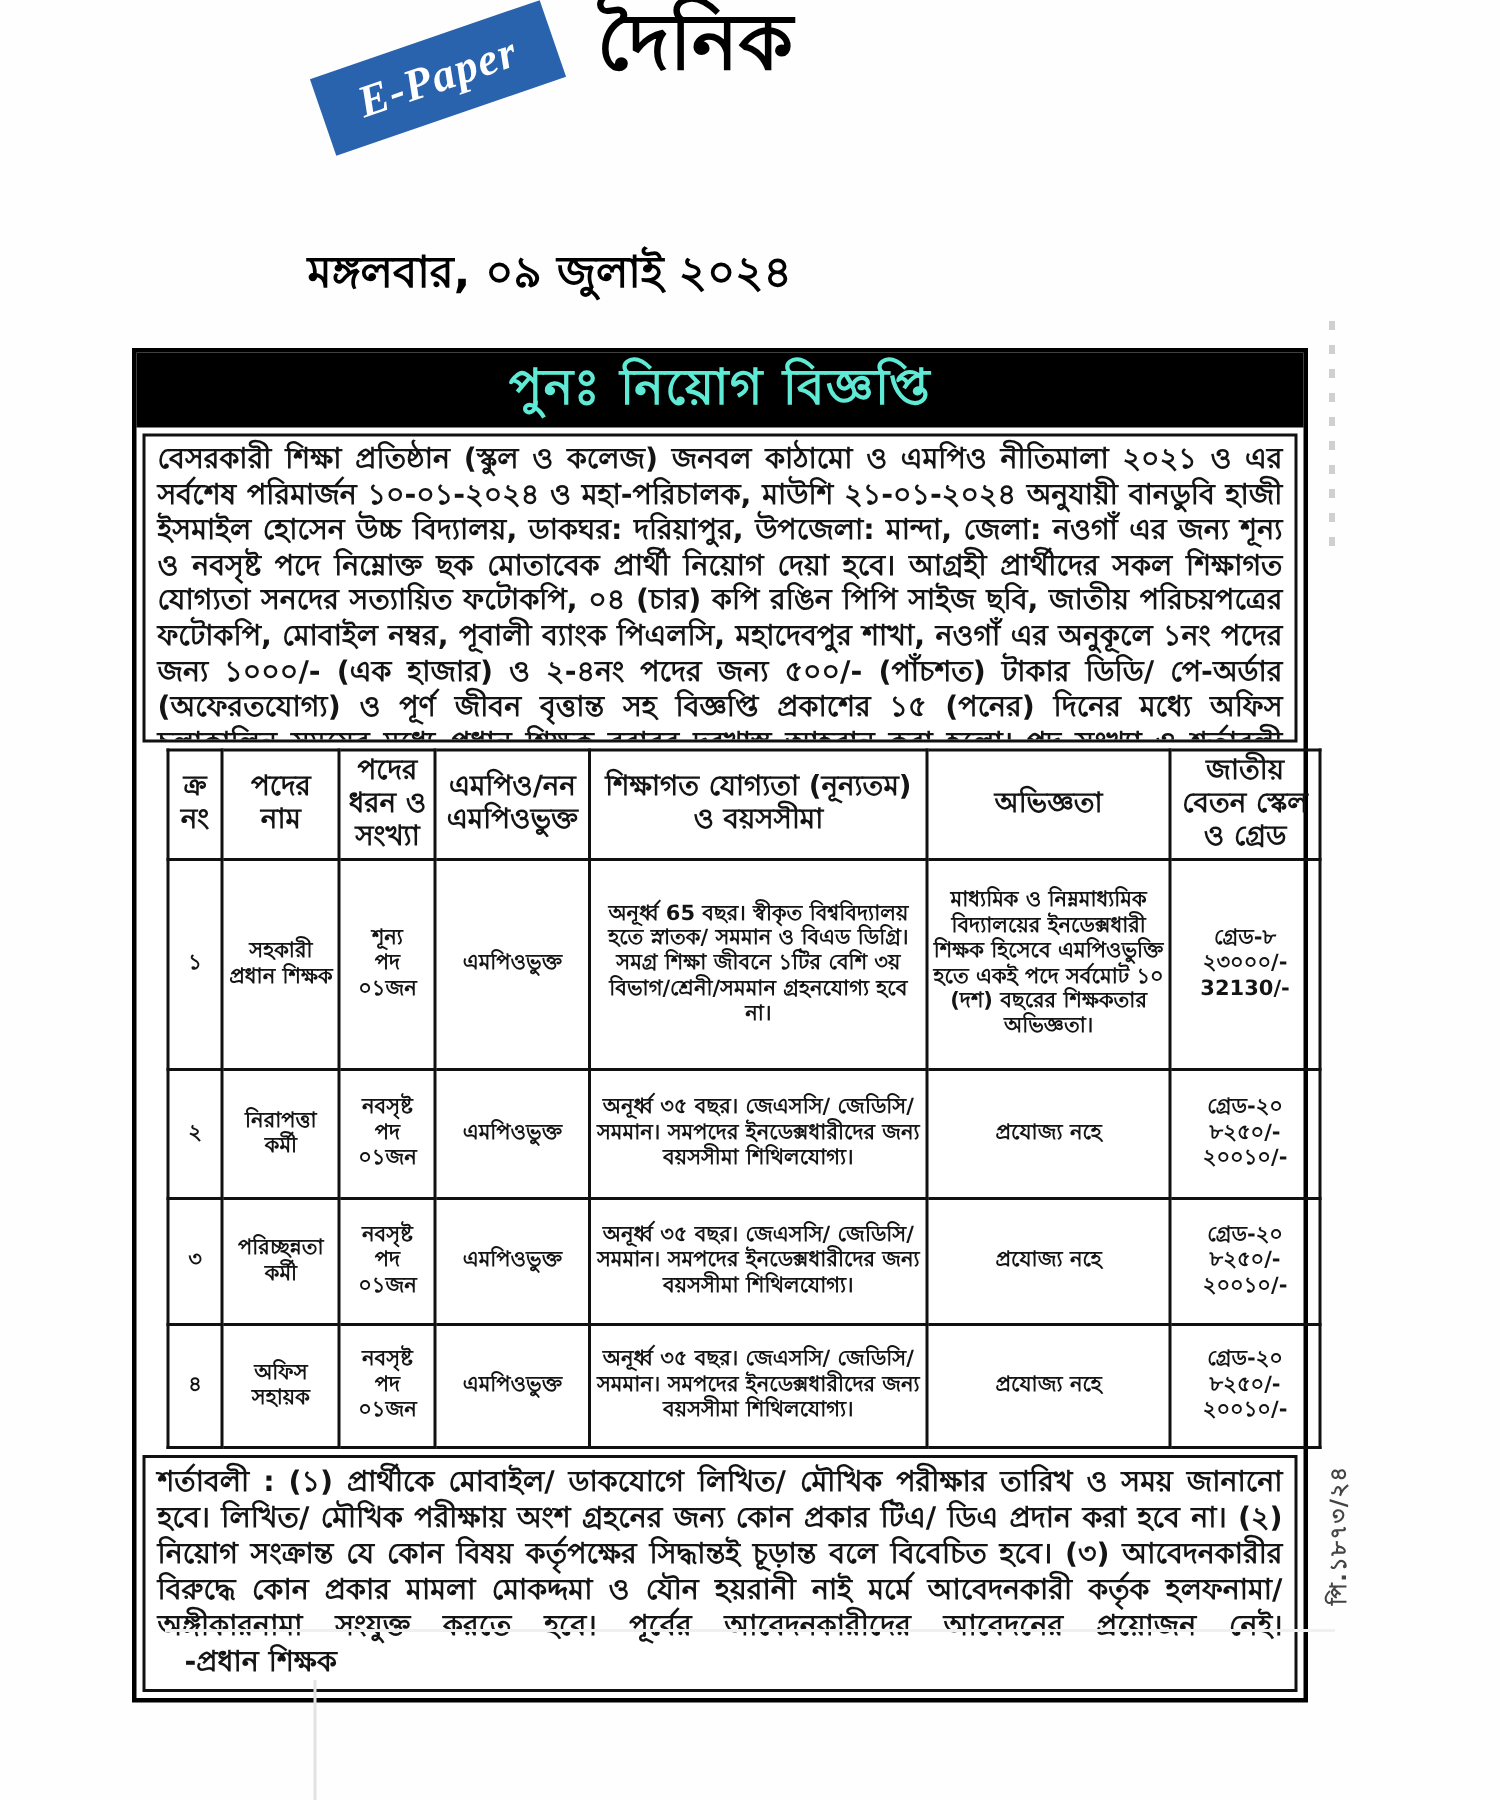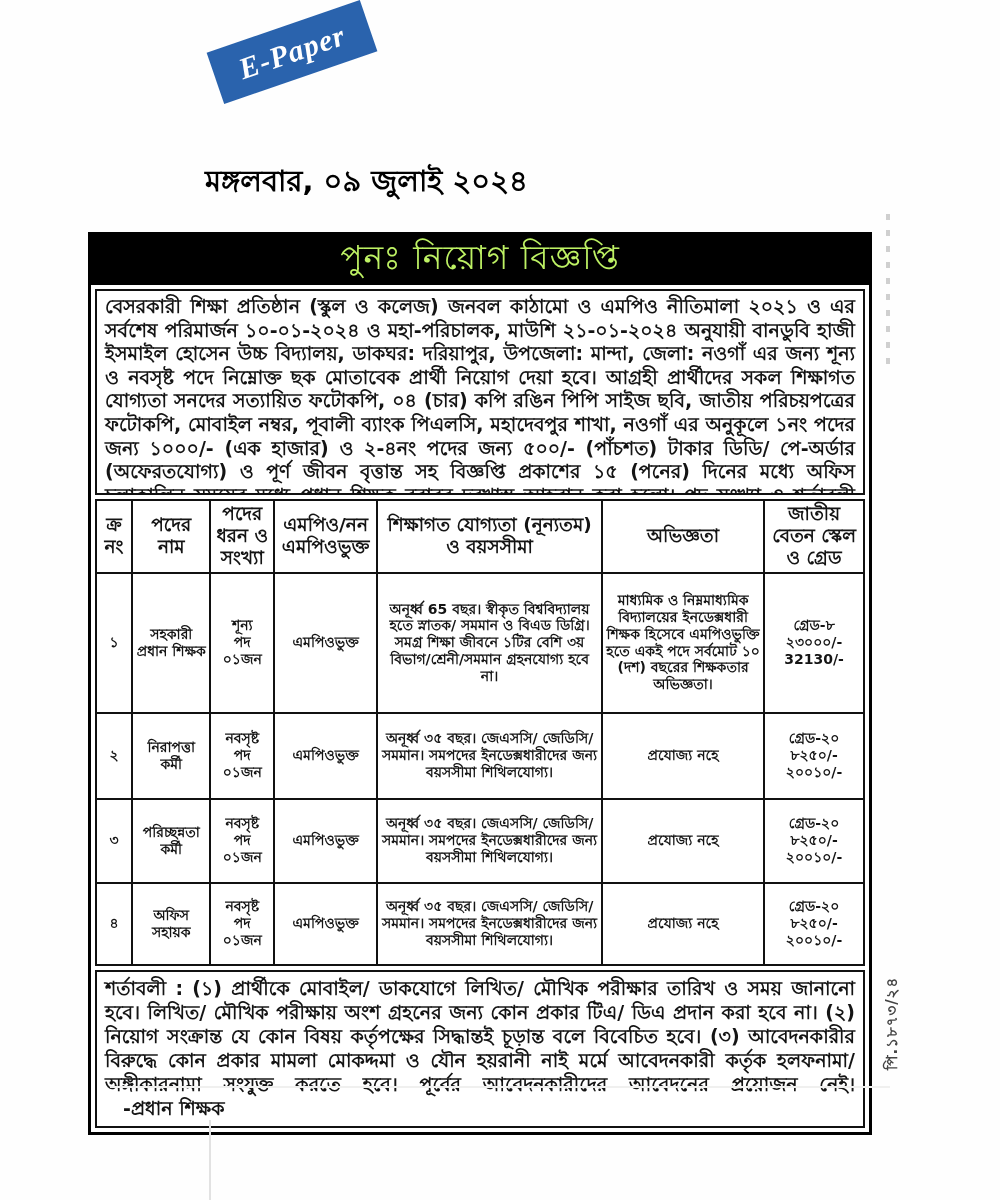--- a/index.html
+++ b/index.html
@@ -48,33 +48,33 @@
   .notice {
     position:absolute; left:88px; top:232px; width:784px;
     border:3px solid #000;
     background:#fff;
   }
   .notice-titlebar {
     height:50px; background:#000;
     display:flex; align-items:center; justify-content:center;
   }
   .notice-title {
-    color:#bef264; font-size:33px; font-weight:400; letter-spacing:1px;
+    color:#5eead4; font-size:33px; font-weight:700; letter-spacing:1px;
   }
   .notice-intro {
     margin:4px; border:2px solid #111;
     padding:4px 8px;
     height:206px; overflow:hidden;
     font-size:19px; font-weight:700; line-height:23.6px;
     text-align:justify; color:#141414;
   }
 
   table.post-table {
     width:calc(100% - 8px);
-    margin:0 4px;
+    margin:0 20px;
     border-collapse:collapse;
     table-layout:fixed;
   }
   .post-table td, .post-table th {
     border:2px solid #111;
     font-size:14px; font-weight:700;
     text-align:center; vertical-align:middle;
     padding:2px 3px;
     color:#141414;
     line-height:1.2;
@@ -115,20 +115,21 @@
     width:780px; height:2px; background:#f0f0ef;
   }
 </style>
 </head>
 <body>
 
 <div class="masthead">
   <div class="epaper-badge">
     <span>E-Paper</span>
   </div>
+  <div class="dainik">দৈনিক</div>
   <div class="date-line">মঙ্গলবার, ০৯ জুলাই ২০২৪</div>
 </div>
 
 <div class="notice">
 
   <div class="notice-titlebar">
     <span class="notice-title">পুনঃ নিয়োগ বিজ্ঞপ্তি</span>
   </div>
 
   <div class="notice-intro">বেসরকারী শিক্ষা প্রতিষ্ঠান (স্কুল ও কলেজ) জনবল কাঠামো ও এমপিও নীতিমালা ২০২১ ও এর সর্বশেষ পরিমার্জন ১০-০১-২০২৪ ও মহা-পরিচালক, মাউশি ২১-০১-২০২৪ অনুযায়ী বানডুবি হাজী ইসমাইল হোসেন উচ্চ বিদ্যালয়, ডাকঘর: দরিয়াপুর, উপজেলা: মান্দা, জেলা: নওগাঁ এর জন্য শূন্য ও নবসৃষ্ট পদে নিম্নোক্ত ছক মোতাবেক প্রার্থী নিয়োগ দেয়া হবে। আগ্রহী প্রার্থীদের সকল শিক্ষাগত যোগ্যতা সনদের সত্যায়িত ফটোকপি, ০৪ (চার) কপি রঙিন পিপি সাইজ ছবি, জাতীয় পরিচয়পত্রের ফটোকপি, মোবাইল নম্বর, পূবালী ব্যাংক পিএলসি, মহাদেবপুর শাখা, নওগাঁ এর অনুকূলে ১নং পদের জন্য ১০০০/- (এক হাজার) ও ২-৪নং পদের জন্য ৫০০/- (পাঁচশত) টাকার ডিডি/ পে-অর্ডার (অফেরতযোগ্য) ও পূর্ণ জীবন বৃত্তান্ত সহ বিজ্ঞপ্তি প্রকাশের ১৫ (পনের) দিনের মধ্যে অফিস চলাকালিন সময়ের মধ্যে প্রধান শিক্ষক বরাবর দরখাস্ত আহবান করা হলো। পদ সংখ্যা ও শর্তাবলী নিম্নরূপ :</div>

